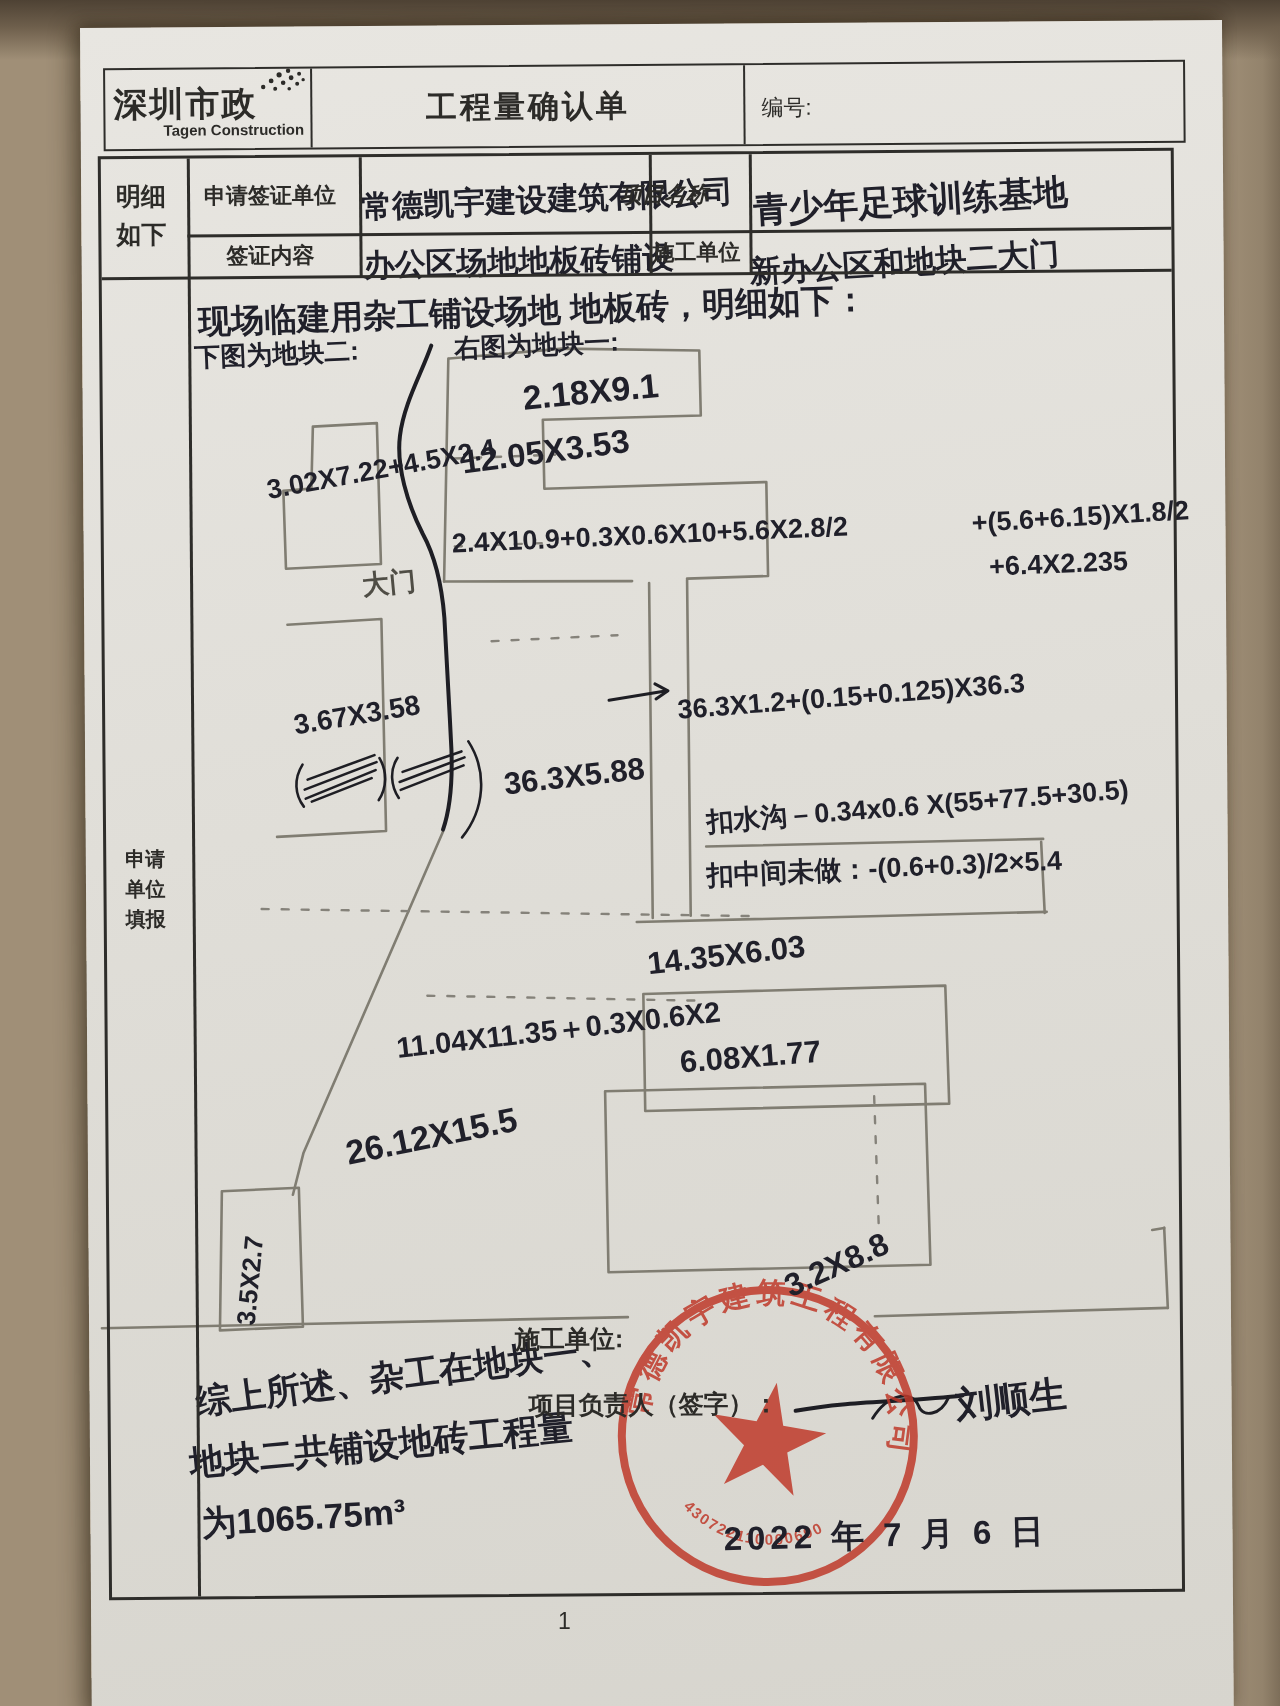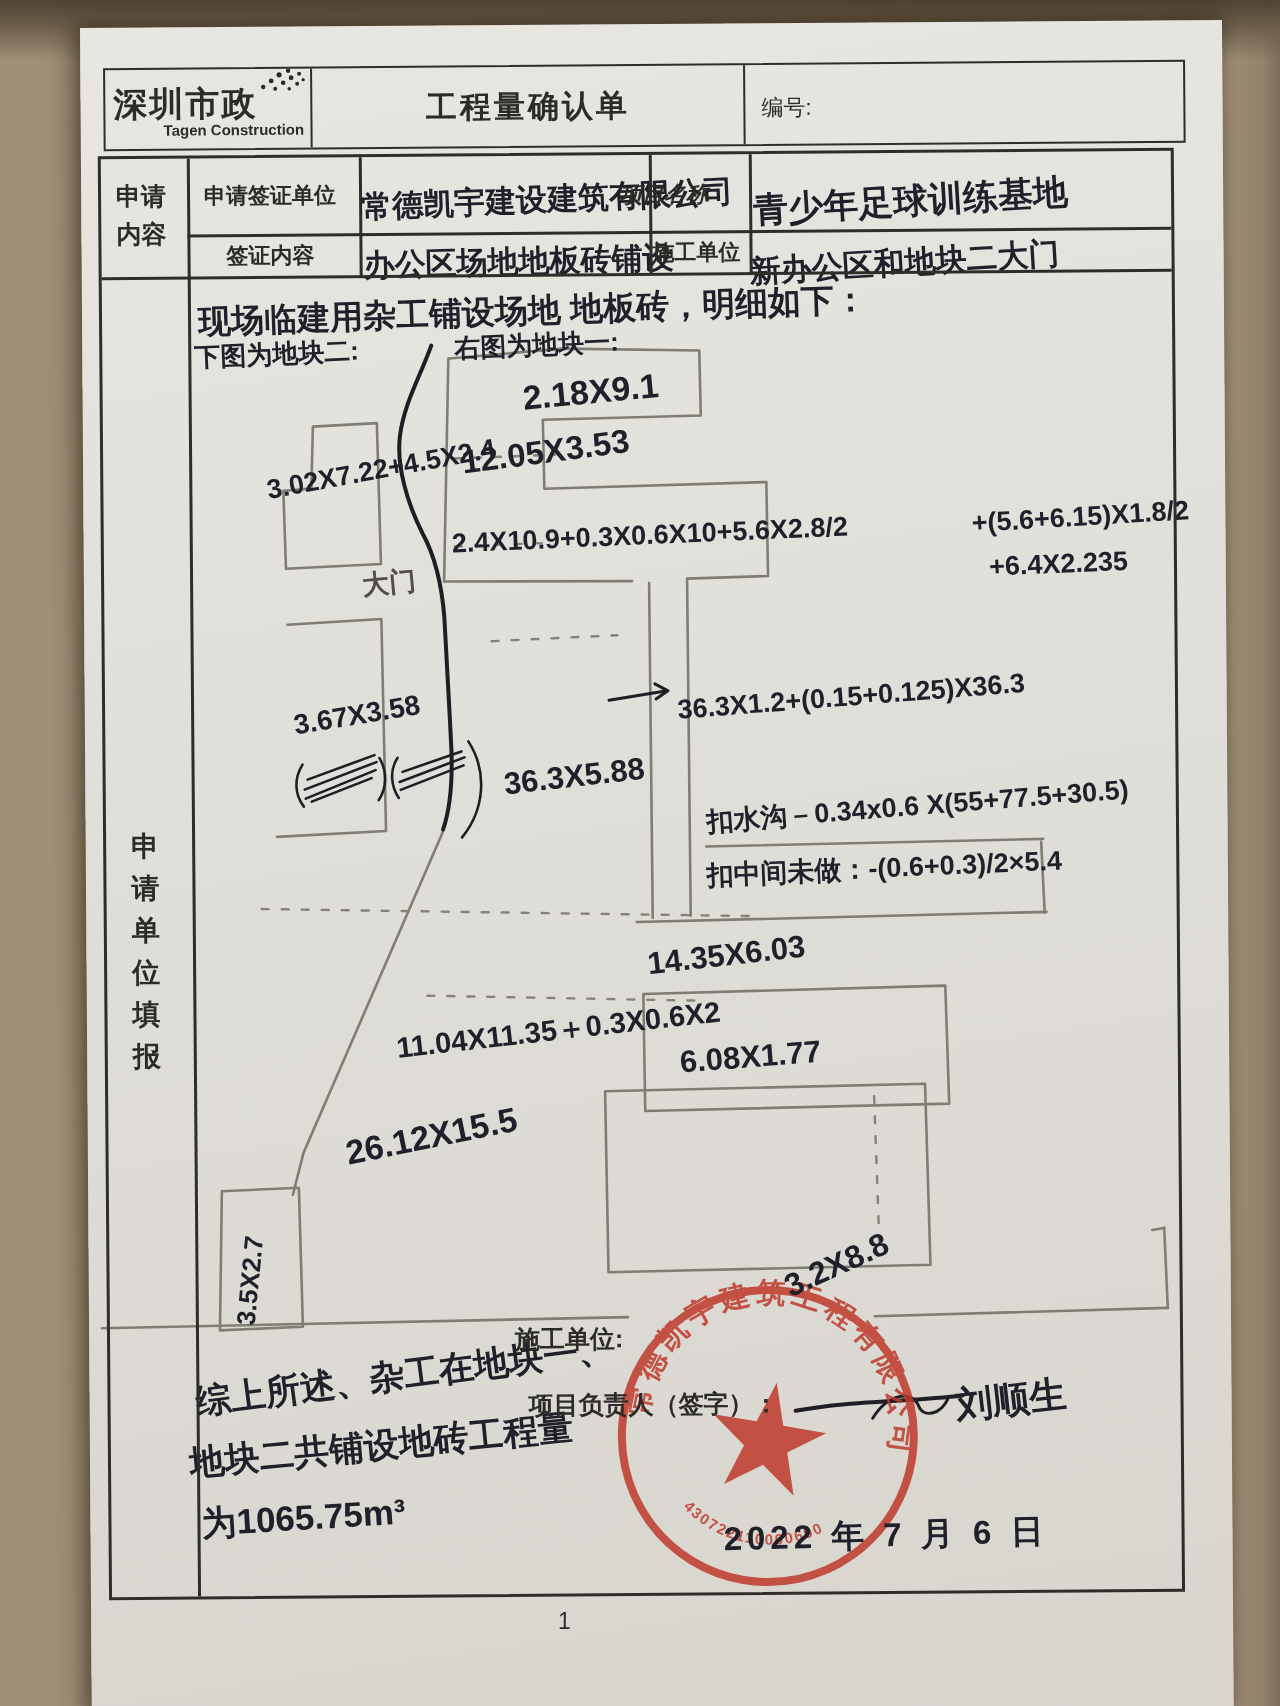--- a/index.html
+++ b/index.html
@@ -66,26 +66,26 @@
 
     <div class="box chrome" style="left:97px;top:152px;width:1076px;height:1444px;border-width:3px;">
       <div class="line" style="left:86px;top:0;width:2.5px;height:1438px;"></div>
       <div class="line" style="left:258px;top:0;width:2.5px;height:120px;"></div>
       <div class="line" style="left:548px;top:0;width:2.5px;height:120px;"></div>
       <div class="line" style="left:648px;top:0;width:2.5px;height:120px;"></div>
       <div class="line" style="left:86px;top:76px;width:984px;height:2.5px;"></div>
       <div class="line" style="left:0;top:118px;width:1070px;height:2.5px;"></div>
     </div>
 
-    <div class="printed vertlabel chrome" style="left:112px;top:174px;width:56px;font-size:25px;font-weight:600;">申请内容</div>
+    <div class="printed vertlabel chrome" style="left:112px;top:174px;width:56px;font-size:25px;font-weight:600;">明细如下</div>
     <div class="printed center chrome" style="left:188px;top:178px;width:162px;font-size:22px;font-weight:600;">申请签证单位</div>
     <div class="printed center chrome" style="left:618px;top:180px;width:90px;font-size:22px;font-weight:600;font-style:italic;">项目名称</div>
     <div class="printed center chrome" style="left:188px;top:238px;width:162px;font-size:22px;font-weight:600;">签证内容</div>
     <div class="printed center chrome" style="left:650px;top:238px;width:90px;font-size:22px;font-weight:600;">施工单位</div>
-    <div class="printed vertlabel chrome" style="left:113px;top:822px;width:52px;font-size:28px;font-weight:600;">申请单位填报</div>
+    <div class="printed vertlabel chrome" style="left:113px;top:840px;width:52px;font-size:20px;font-weight:600;">申请单位填报</div>
 
     <div class="hw anno" style="left:360px;top:178px;font-size:31px;transform:rotate(-2deg);">常德凯宇建设建筑有限公司</div>
     <div class="hw anno" style="left:752px;top:180px;font-size:35px;transform:rotate(-3deg);">青少年足球训练基地</div>
     <div class="hw anno" style="left:362px;top:240px;font-size:31px;transform:rotate(-1deg);">办公区场地地板砖铺设</div>
     <div class="hw anno" style="left:748px;top:244px;font-size:31px;transform:rotate(-3deg);">新办公区和地块二大门</div>
 
     <svg class="sketch" width="1280" height="1706" viewBox="0 0 1280 1706">
       <g fill="none" stroke="#807d72" stroke-width="2.6" stroke-linecap="round" stroke-linejoin="round">
         <path d="M310,424 L374,421 L377,562 L282,566 L280,488 L308,486 Z"></path>
         <path d="M283,622 L377,617 L380,829 L271,834"></path>

